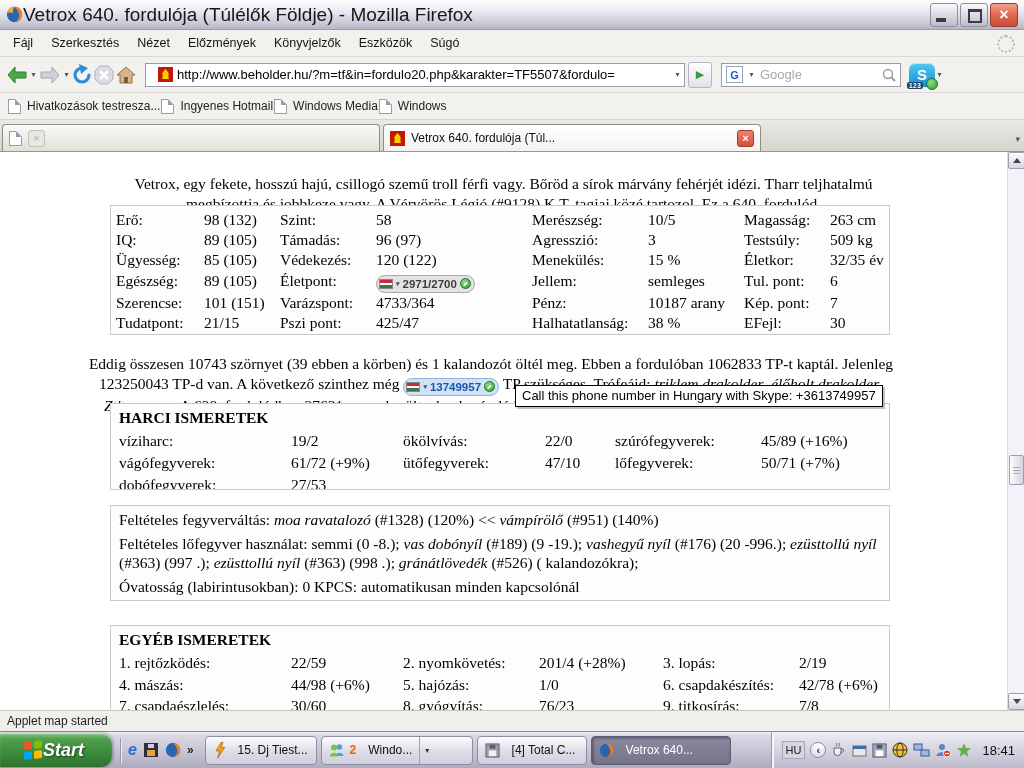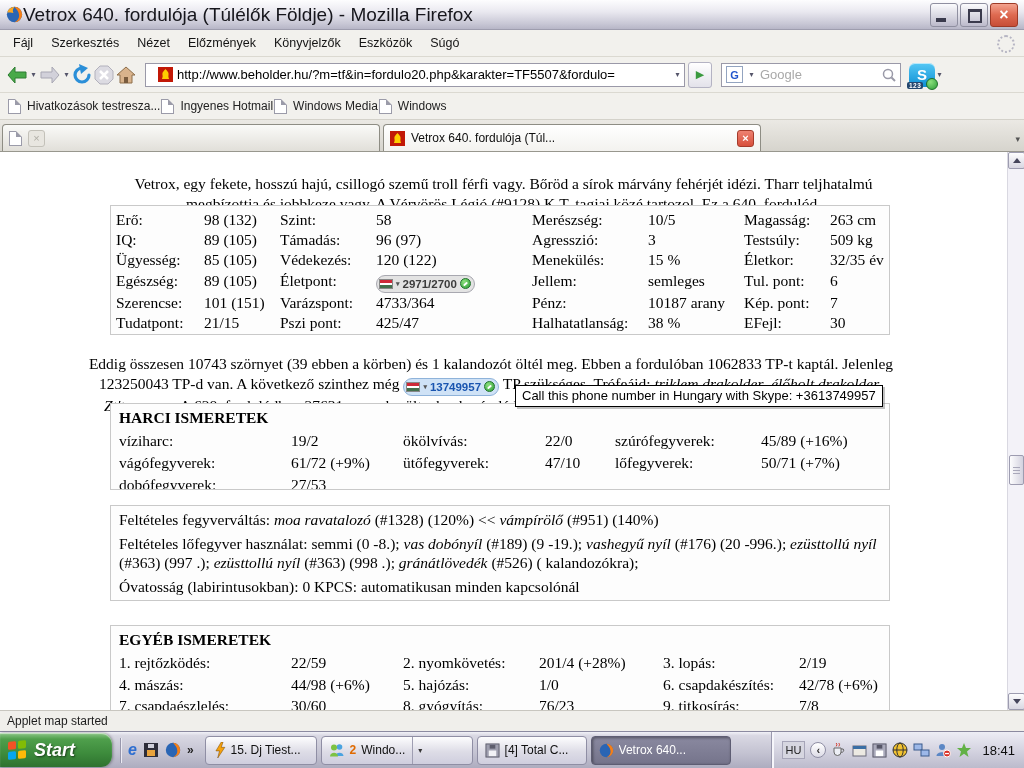--- a/index.html
+++ b/index.html
@@ -114,36 +114,36 @@
   
   .statusbar{position:absolute;top:710px;left:0;width:100%;height:21px;box-sizing:border-box;
     background:#f0efeb;border-top:1px solid #c8c6bf;display:flex;align-items:center;padding-left:7px;
     font-size:12px;color:#1d1d1d;}
   
   .taskbar{position:absolute;top:731px;left:0;width:100%;height:37px;box-sizing:border-box;
     background:linear-gradient(180deg,#f1f1f7 0%,#d9d8e3 10%,#c3c2d1 60%,#adacbf 100%);
     border-top:1px solid #8b8aa0;display:flex;align-items:center;}
   .startbtn{height:34px;width:112px;border-radius:0 11px 11px 0;flex:0 0 auto;
     background:linear-gradient(180deg,#8cc787 0%,#4f9f4c 18%,#3d8b3c 60%,#2e722f 100%);
-    display:flex;align-items:center;gap:7px;padding-left:8px;box-sizing:border-box;
+    display:flex;align-items:center;padding-left:24px;box-sizing:border-box;
     box-shadow:inset 0 1px 1px rgba(255,255,255,.55),1px 0 3px rgba(0,0,0,.35);}
   .start-label{color:#fff;font-size:18px;font-weight:bold;font-style:italic;
     text-shadow:1px 1px 2px rgba(0,0,0,.55);}
   .winflag{width:19px;height:19px;display:grid;grid-template-columns:8px 8px;grid-template-rows:8px 8px;
     gap:2px;transform:skewY(-6deg);}
   .winflag i{border-radius:1.5px;}
   .wf1{background:#f35325;} .wf2{background:#81bc06;} .wf3{background:#05a6f0;} .wf4{background:#ffba08;}
   .qlaunch{display:flex;align-items:center;gap:6px;padding:0 7px;flex:0 0 auto;}
   .ql-sep{width:1px;height:25px;background:#9897ac;box-shadow:1px 0 0 #ecebf3;margin:0 1px;}
   .ie-e{color:#2f6fd0;font-weight:bold;font-style:italic;font-size:16px;}
   .overflow{color:#222;font-weight:bold;font-size:12px;}
   .taskbtn{height:29px;margin-left:4px;box-sizing:border-box;border:1px solid #8f8ea4;border-radius:4px;
     background:linear-gradient(180deg,#fdfdfe,#dddce6 55%,#cfcede);display:flex;align-items:center;gap:5px;
     padding:0 7px;font-size:12px;color:#101010;overflow:hidden;flex:0 0 auto;}
-  .taskbtn .tlabel{white-space:nowrap;overflow:hidden;}
+  .taskbtn .tlabel{white-space:nowrap;overflow:hidden;margin-left:7px;}
   .taskbtn.active{background:linear-gradient(180deg,#8a89a0,#75748b);color:#fff;border-color:#5e5d73;
     box-shadow:inset 1px 1px 3px rgba(0,0,0,.4);}
   .msn-count{color:#e06a00;font-weight:bold;}
   .task-caret{border-left:1px solid #9f9eb2;align-self:stretch;display:flex;align-items:center;
     padding-left:5px;margin-left:2px;font-size:8px;color:#333;}
   .tray{margin-left:auto;display:flex;align-items:center;gap:5px;height:100%;padding:0 9px 0 10px;
     background:linear-gradient(180deg,#ededf5,#d0cfdd 60%,#bcbbcc);border-left:1px solid #9a99ae;
     box-shadow:inset 2px 0 0 #f6f6fb;flex:0 0 auto;}
   .lang{background:#d6d6e0;border:1px solid #a6a5b8;font-size:11px;padding:2px 3px;color:#222;}
   .chev{width:16px;height:16px;border-radius:50%;background:linear-gradient(#ffffff,#dcdbe6);

